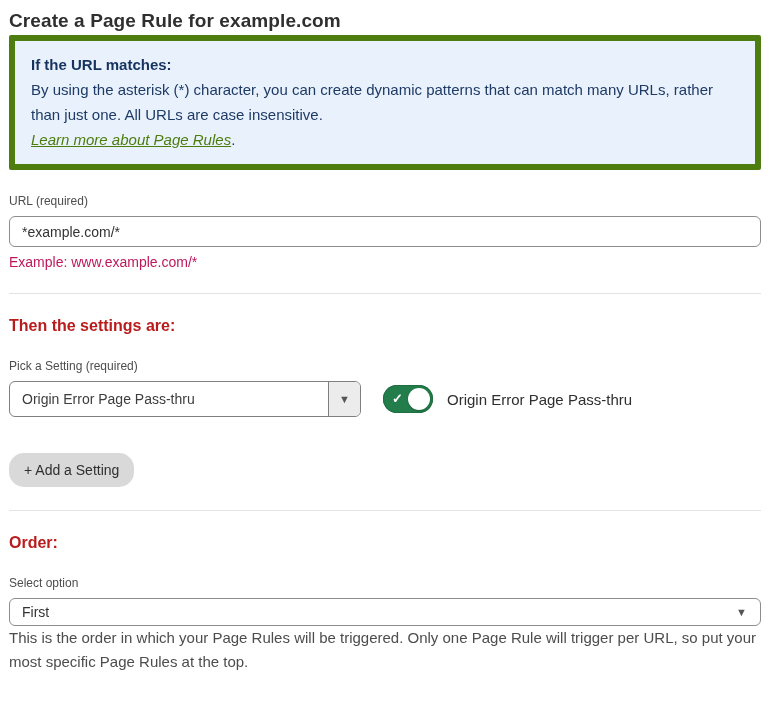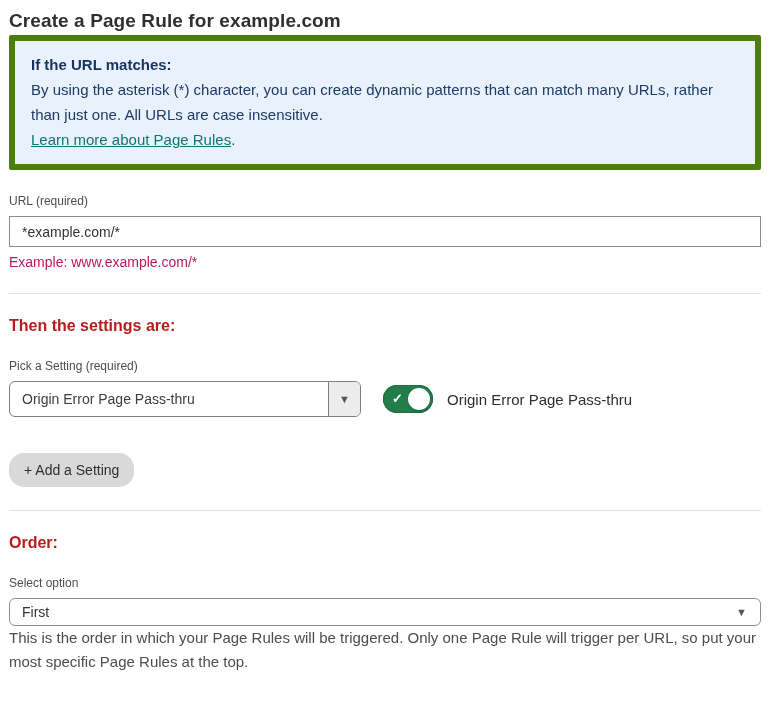--- a/index.html
+++ b/index.html
@@ -27,41 +27,42 @@
     font-size: 15px;
     line-height: 25px;
     margin-bottom: 24px;
   }
   .info-box .info-heading {
     font-weight: bold;
     font-size: 15px;
     color: #16335f;
   }
   .info-box a.info-link {
-    color: #0f766e;
+    color: #4d7c0f;
     text-decoration: underline;
     cursor: pointer;
+    font-style: italic;
   }
   
   .field-label {
     font-size: 12px;
     color: #4d4d4d;
     margin-bottom: 8px;
     display: block;
   }
   .helper-text {
     font-size: 14px;
     color: #be185d;
     margin-top: 7px;
   }
   .text-input {
     width: 100%;
     height: 31px;
     border: 1px solid #8d8d8d;
-    border-radius: 0;
+    border-radius: 6px;
     padding: 0 12px;
     font-size: 14px;
     color: #333333;
     font-family: "Liberation Sans", sans-serif;
     background: #ffffff;
     outline: none;
   }
   hr.divider {
     border: none;
     border-top: 1px solid #e3e3e3;

